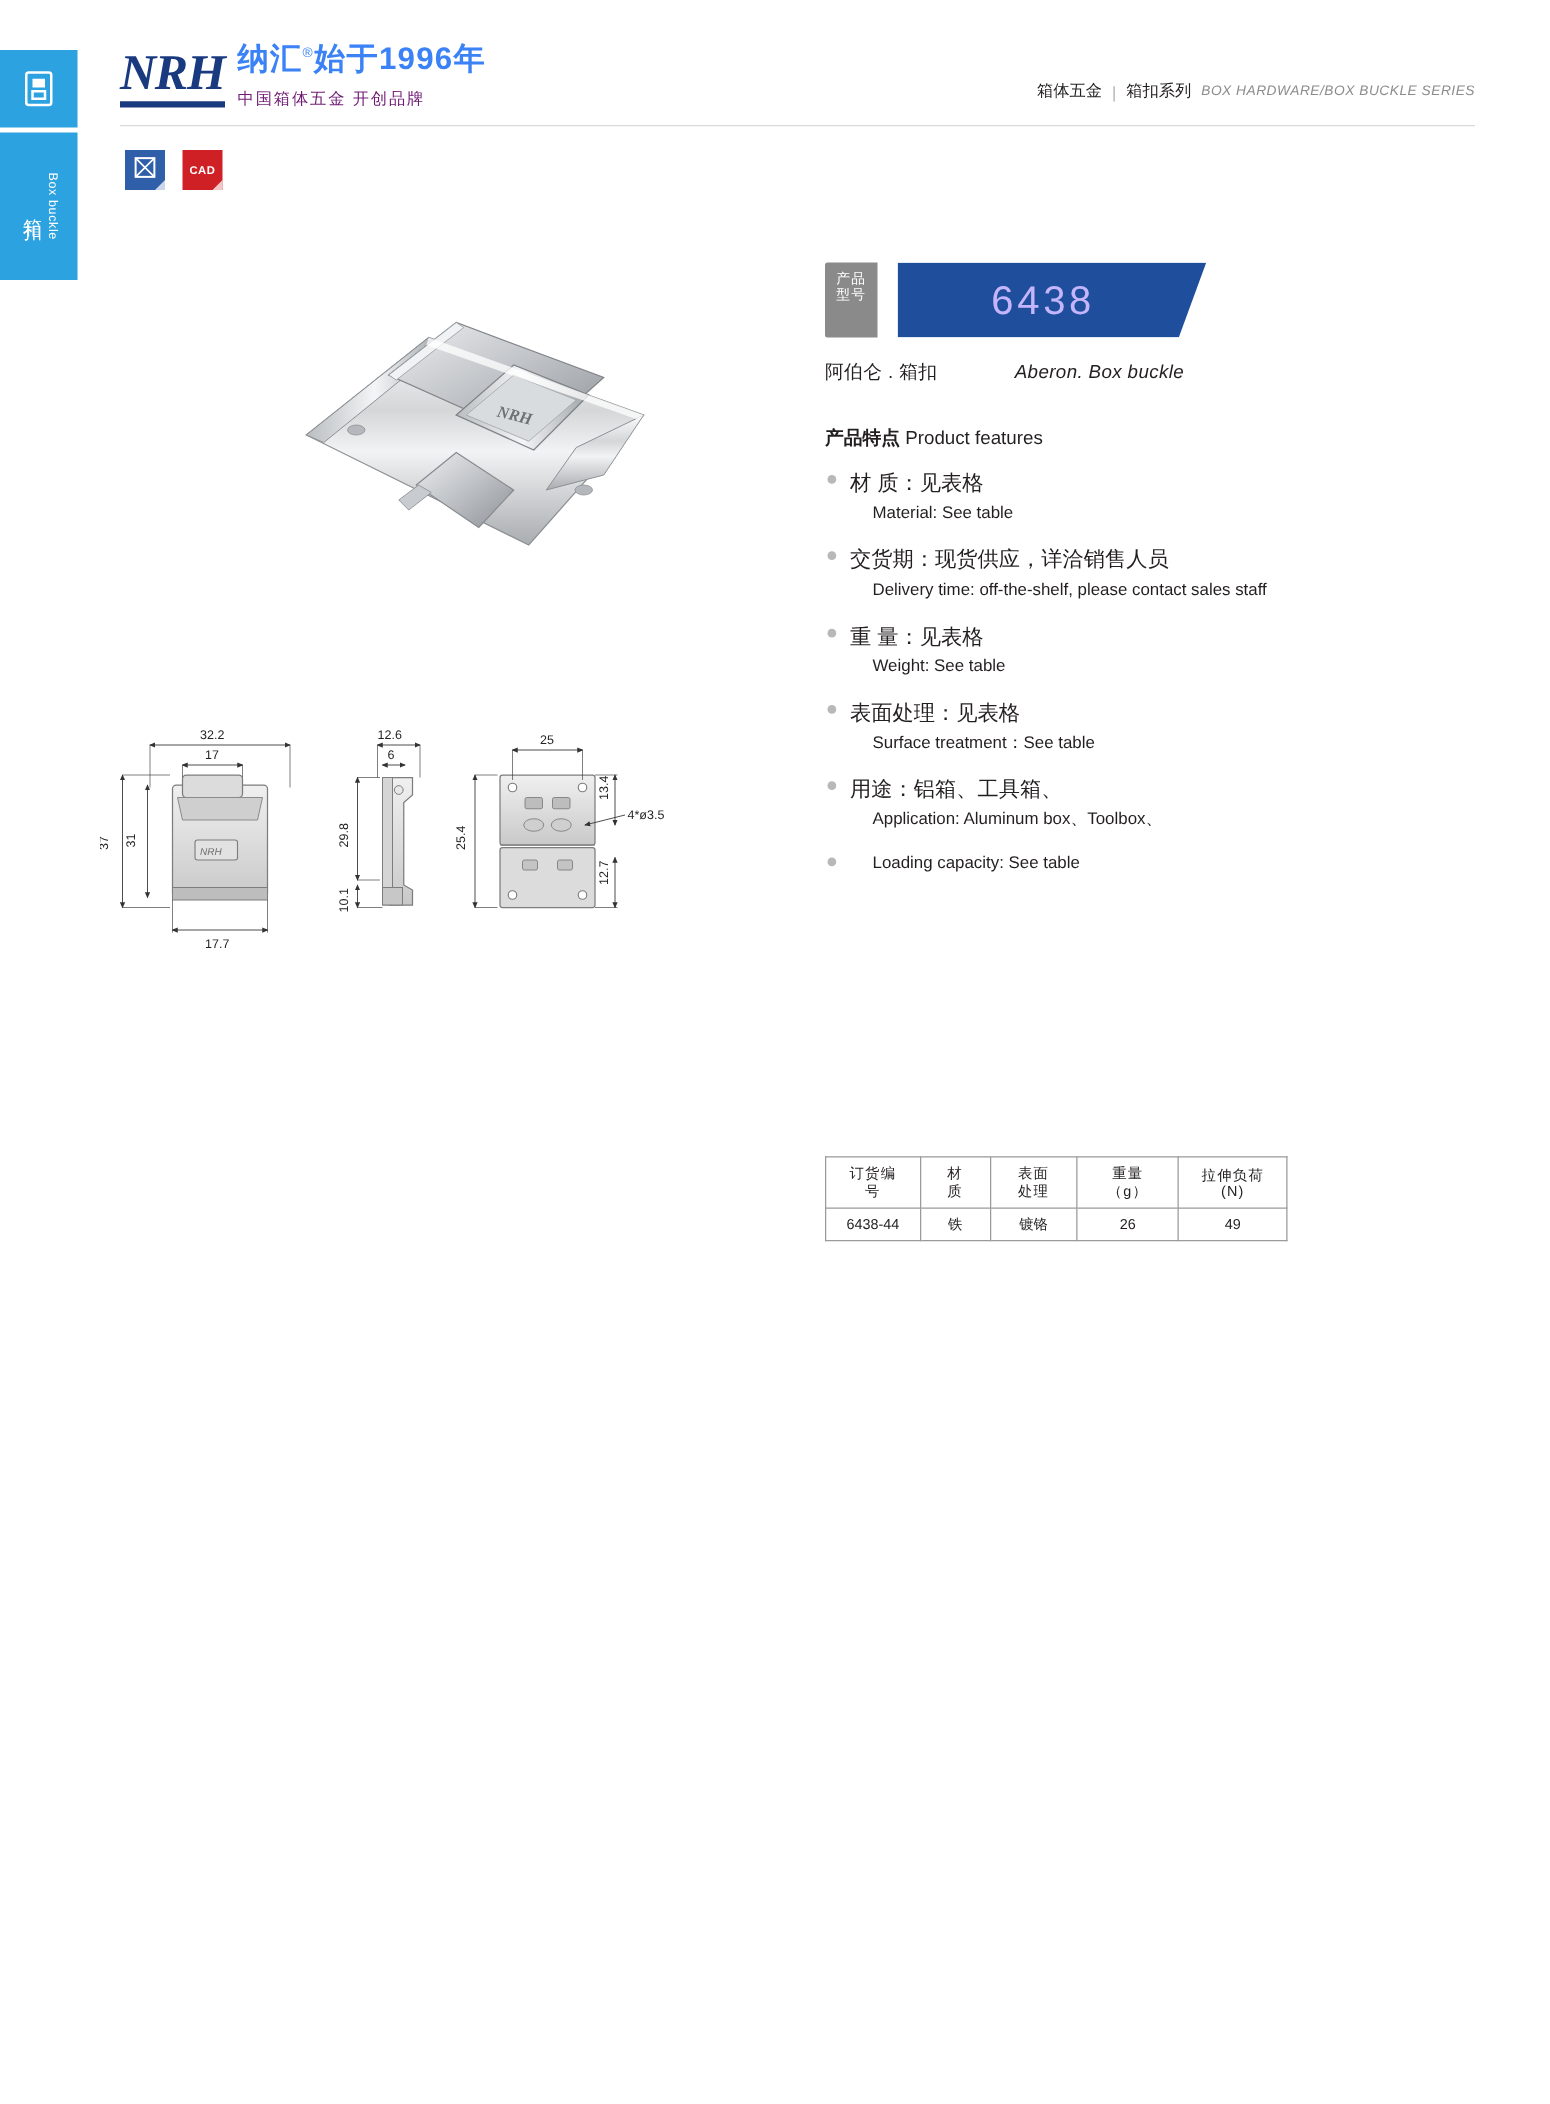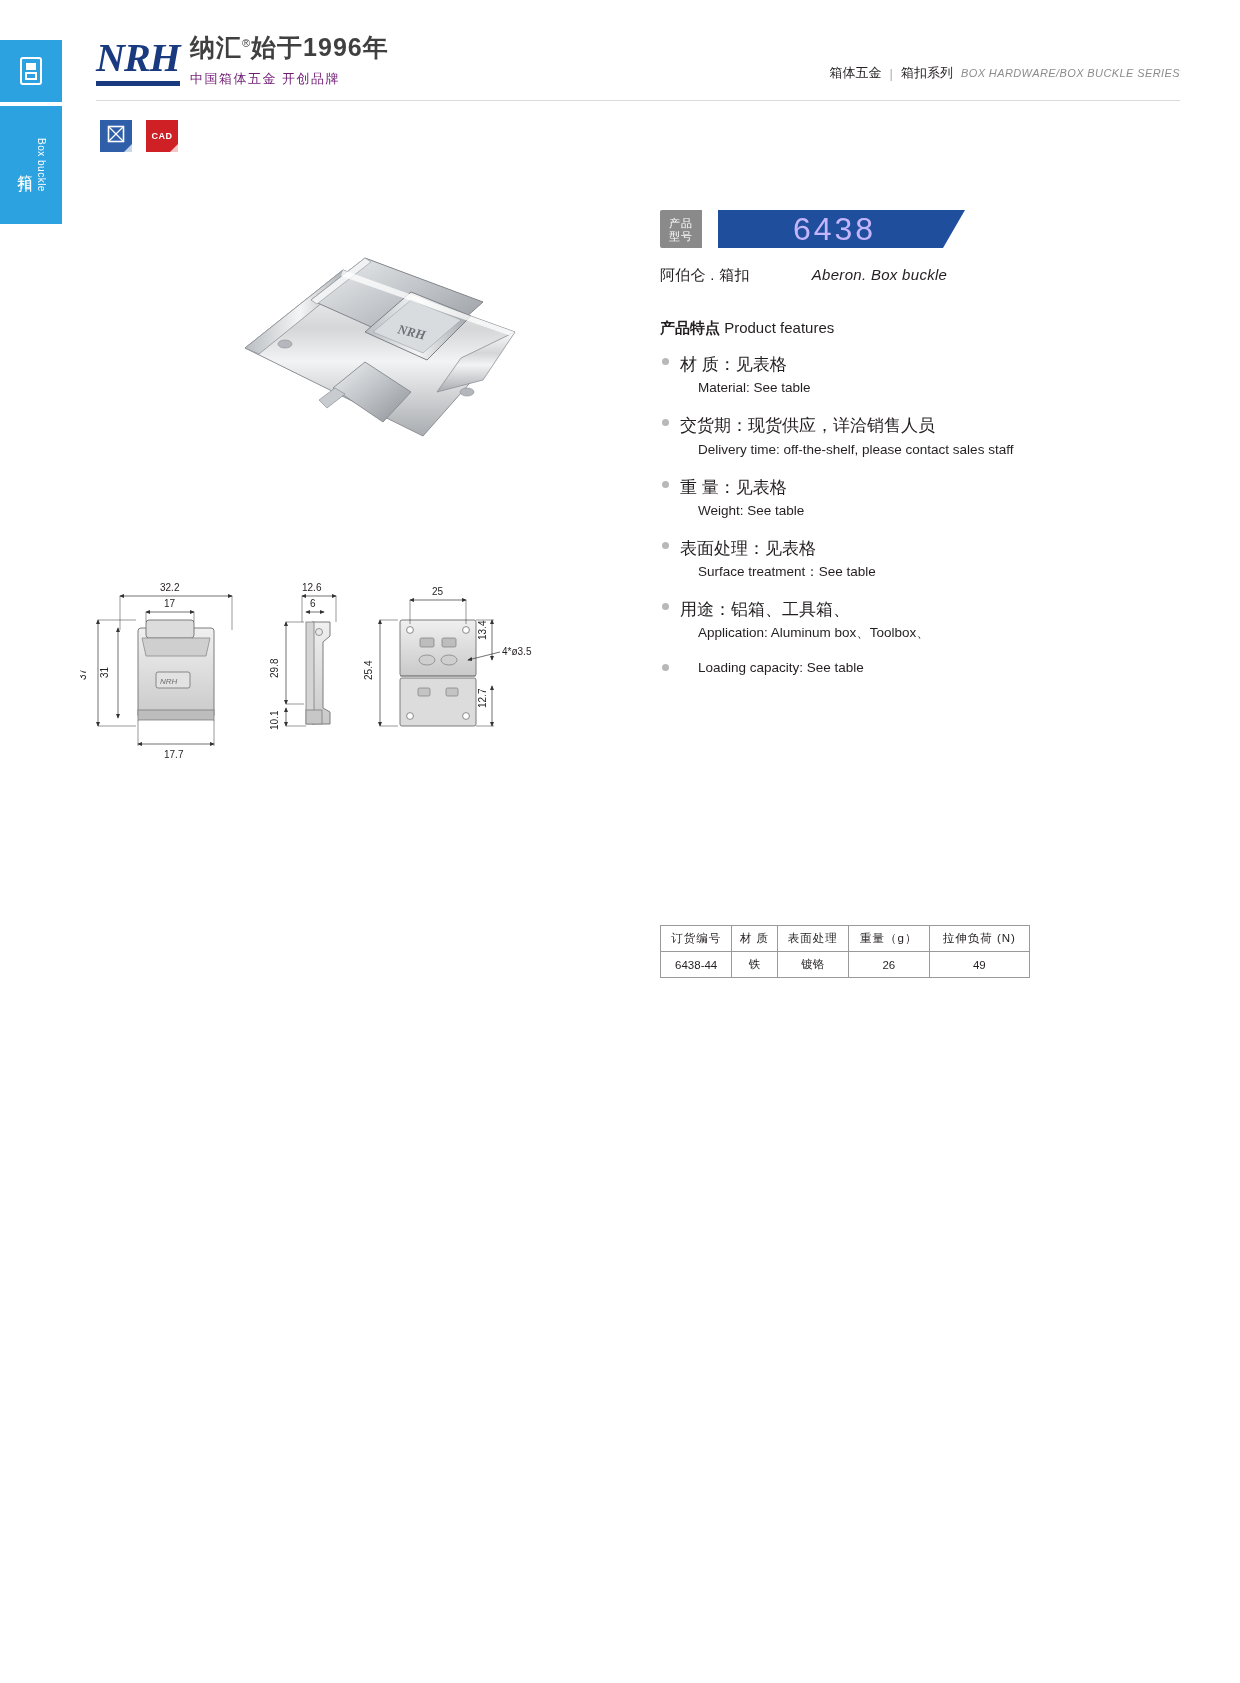--- a/index.html
+++ b/index.html
@@ -85,21 +85,21 @@
     height: 5px;
     background: #1a3a80;
     margin-top: 3px;
   }
   .logo-text {
     margin-left: 10px;
   }
   .logo-cn1 {
     font-size: 25px;
     font-weight: bold;
-    color: #404040;
+    color: #3b82f6;
     letter-spacing: 1px;
     line-height: 1.1;
     white-space: nowrap;
   }
   .logo-cn1 sup { font-size: 11px; vertical-align: super; font-weight: normal;}
   .logo-cn2 {
     font-size: 13px;
     color: #701a75;
     letter-spacing: 1.5px;
     margin-top: 8px;
@@ -177,21 +177,21 @@
   
   .right-col {
     position: absolute;
     left: 660px;
     top: 210px;
     width: 500px;
   }
   .model-row {
     display: flex;
     align-items: stretch;
-    height: 38px;
+    height: 60px;
     width: 305px;
     gap: 16px;
   }
   .model-tag {
     background: #8a8a8a;
     color: #ffffff;
     font-size: 11px;
     line-height: 13px;
     padding: 7px 9px 0 9px;
     text-align: center;
@@ -260,21 +260,21 @@
     left: 660px;
     top: 925px;
     width: 370px;
     border-collapse: collapse;
     font-size: 11.5px;
   }
   .spec-table th,
   .spec-table td {
     border: 1px solid #9a9a9a;
     text-align: center;
-    padding: 5px 3px;
+    padding: 5px 16px;
     font-weight: normal;
     color: #231f20;
   }
   .spec-table thead th {
     letter-spacing: 1px;
   }
 
   
   .drawings {
     position: absolute;

